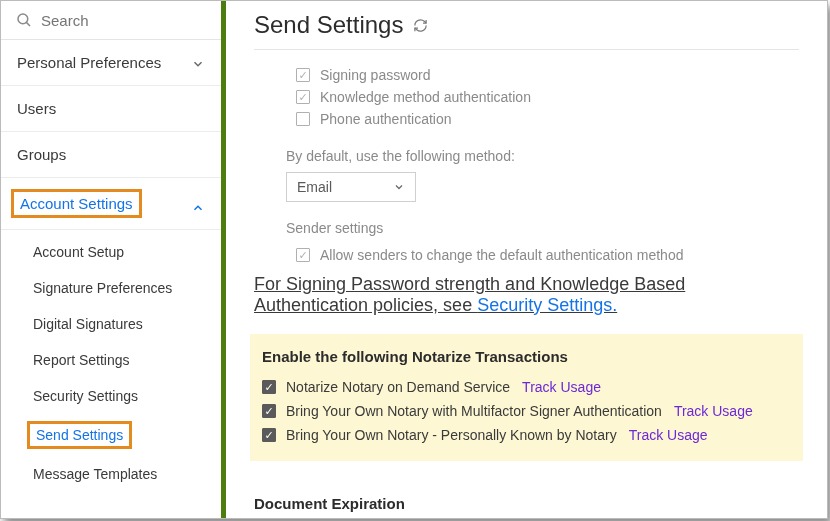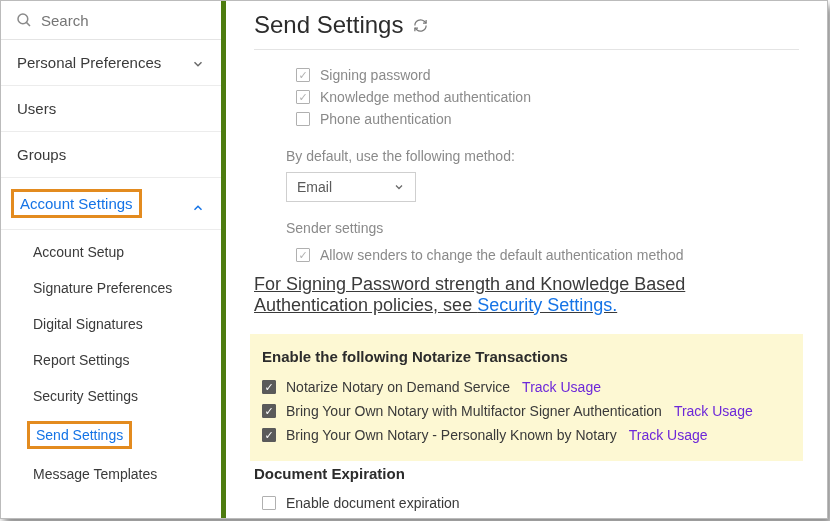--- a/index.html
+++ b/index.html
@@ -149,21 +149,21 @@
   .info-line {
     font-size: 18px;
     color: #3a3a3a;
     margin: 8px 0 18px 0;
     text-decoration: underline;
   }
   .info-line a { color: #1473e6; text-decoration: none; cursor: pointer; }
   .highlight {
     background: #fdf8d3;
     padding: 14px 10px 14px 10px;
-    margin: 0 -4px 4px -4px;
+    margin: 0 -4px 34px -4px;
   }
   .highlight .sec-head {
     font-size: 15px;
     font-weight: 600;
     color: #2c2c2c;
     margin-bottom: 10px;
     padding-left: 2px;
   }
   .highlight .chk-row { padding: 4px 0 4px 2px; }
   .link { color: #6d28d9; cursor: pointer; margin-left: 12px; }

